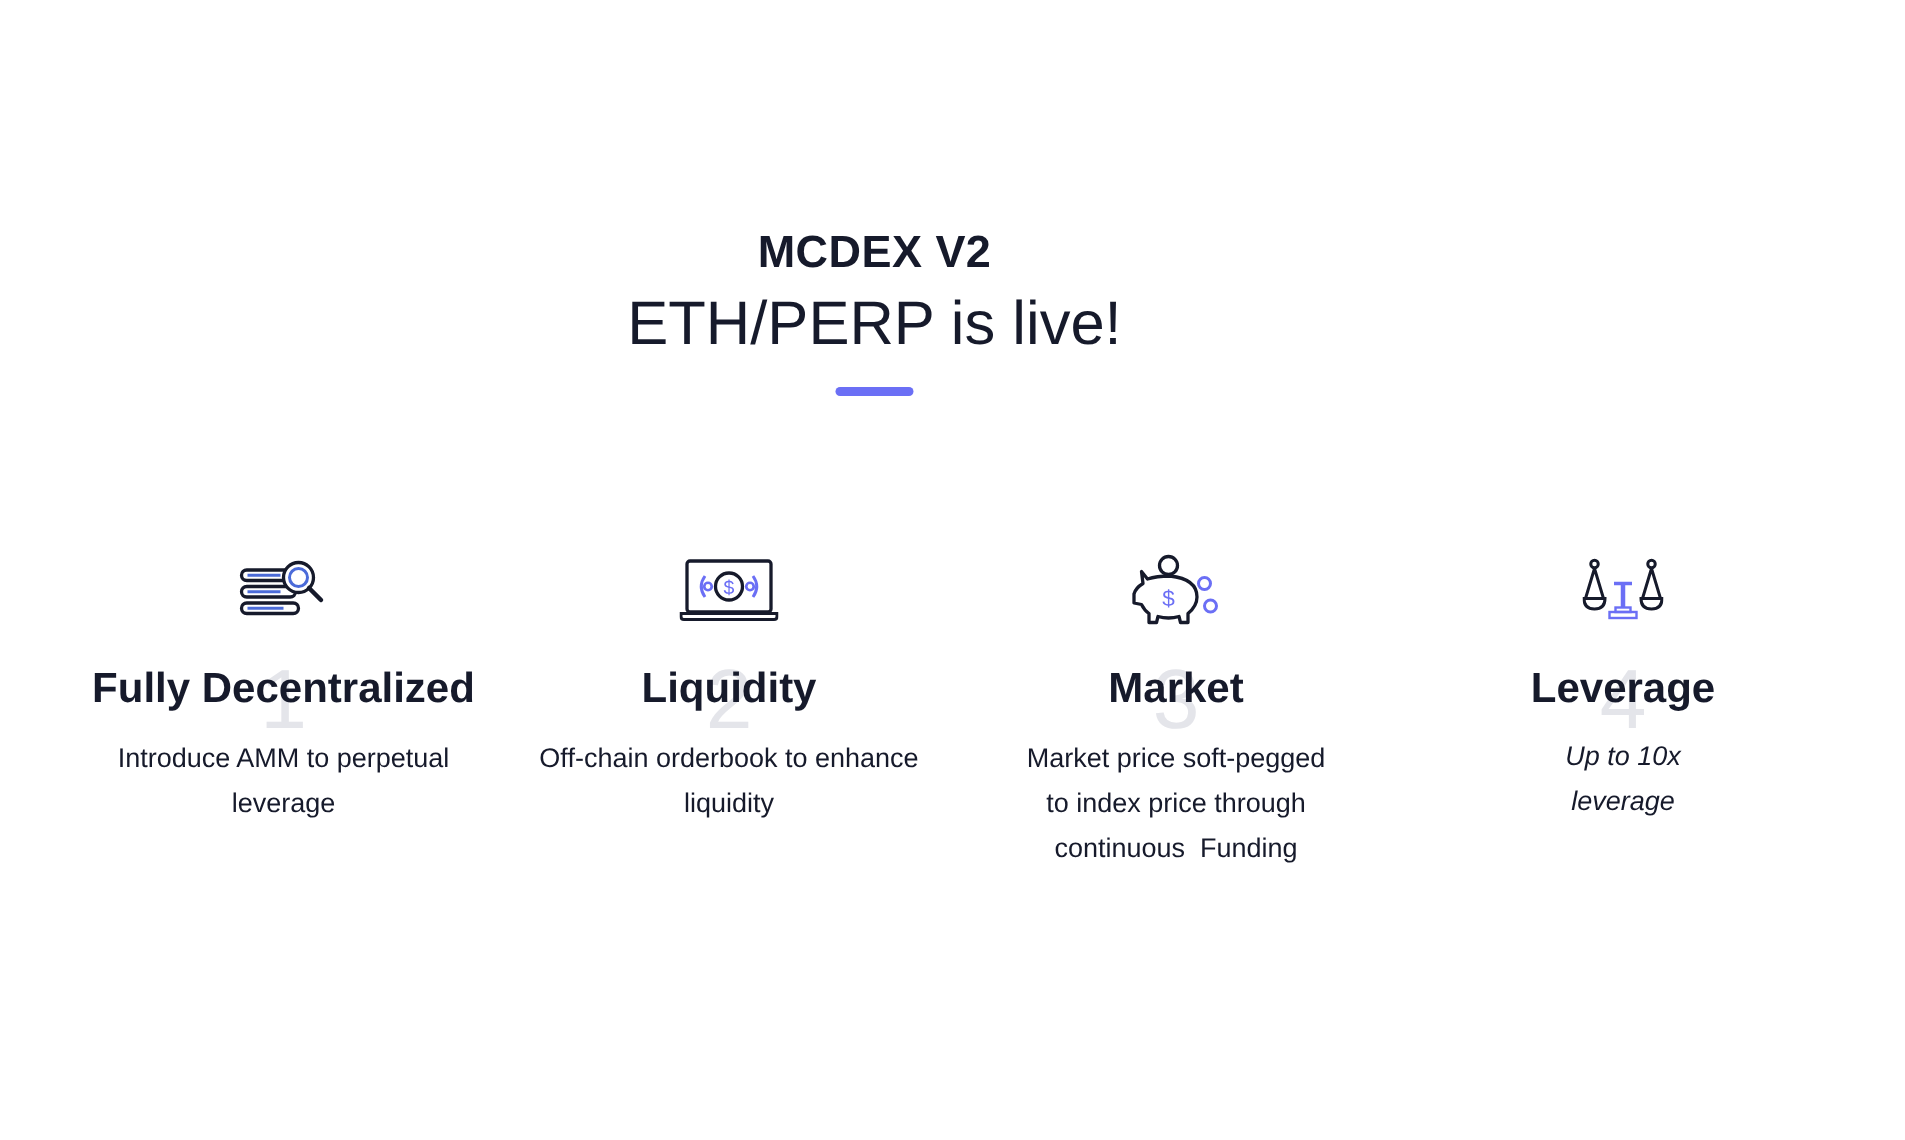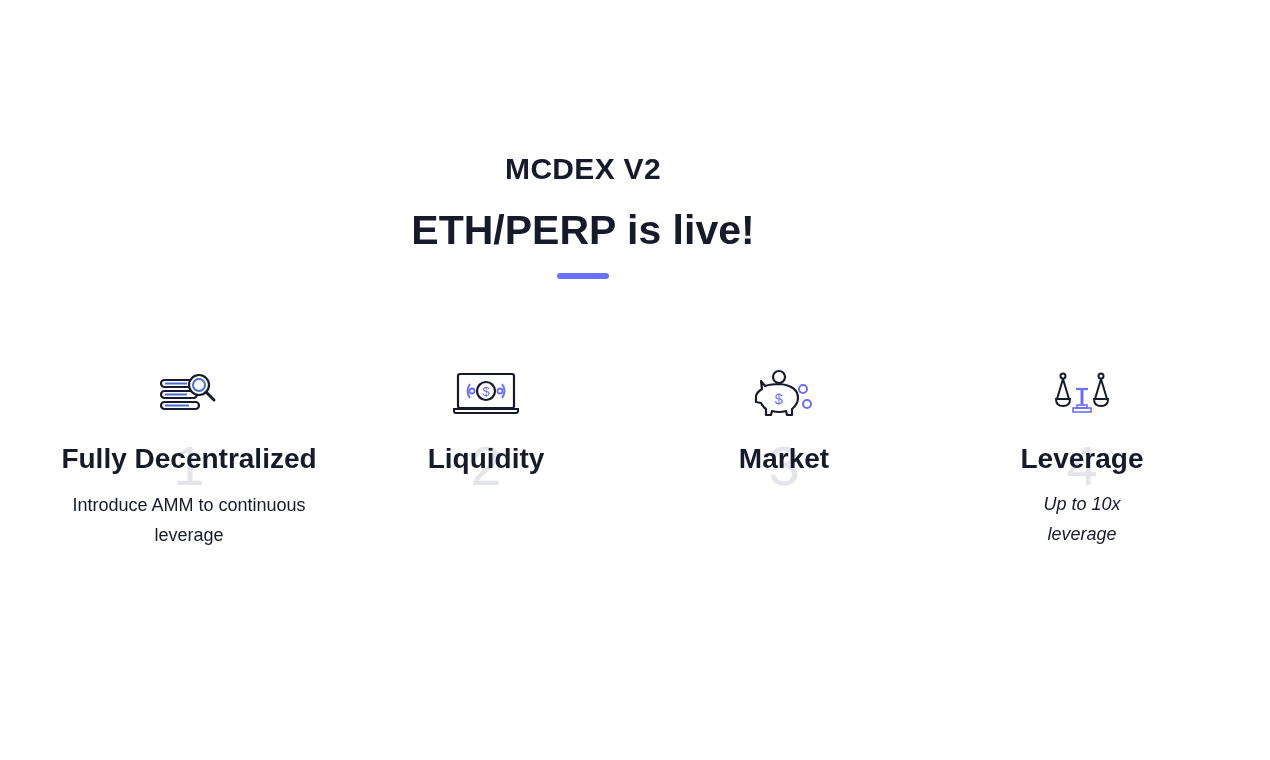--- a/index.html
+++ b/index.html
@@ -2,21 +2,21 @@
 <html><head>
 <meta charset="utf-8">
 <style>
   html, body { margin: 0; padding: 0; }
   body {
     width: 1270px; height: 760px; background: #ffffff; overflow: hidden;
     font-family: "Liberation Sans", sans-serif; color: #161a2b; position: relative;
   }
   .header { position: absolute; left: 0; top: 148px; width: 1166px; text-align: center; }
   .subtitle { font-size: 30px; font-weight: 700; line-height: 42px; color: #161a2b; letter-spacing: 0.3px; }
-  .title { font-size: 41px; font-weight: 700; line-height: 50px; color: #161a2b; margin-top: 15px; }
+  .title { font-size: 41px; font-weight: 400; line-height: 50px; color: #161a2b; margin-top: 0px; }
   .underline { width: 52px; height: 6px; border-radius: 3px; background: #6b6ff5; margin: 18px auto 0; }
   .features { position: absolute; top: 368px; left: 0; width: 1270px; }
   .feature { position: absolute; top: 0; width: 300px; text-align: center; }
   .icon { height: 50px; display: flex; justify-content: center; align-items: center; }
   .title-wrap { position: relative; margin-top: 26px; height: 30px; }
   .num { position: absolute; left: 0; right: 0; top: -8px; font-size: 56px; font-weight: 400; color: #e4e5ea; line-height: 60px; z-index: 0; }
   .ftitle { position: relative; z-index: 1; font-size: 28px; font-weight: 700; line-height: 30px; color: #161a2b; }
   .fdesc { margin-top: 16px; font-size: 18px; line-height: 30px; color: #161a2b; }
 </style>
 </head>
@@ -42,21 +42,21 @@
         <circle cx="40" cy="14" r="10" fill="#fff" stroke="#161a2b" stroke-width="2.2"></circle>
         <circle cx="40" cy="14" r="6" stroke="#4b6bd9" stroke-width="2"></circle>
         <line x1="47" y1="21" x2="55" y2="29" stroke="#161a2b" stroke-width="3" stroke-linecap="round"></line>
       </svg>
     </div>
     <div class="title-wrap">
       <div class="num">1</div>
       <div class="ftitle">Fully Decentralized</div>
     </div>
     <div class="fdesc">
-      <div>Introduce AMM to continuous</div>
+      <div>Introduce AMM to perpetual</div>
       <div>leverage</div>
     </div>
   </div>
 
   <div class="feature" style="left:336px;">
     <div class="icon">
       <svg width="66" height="44" viewBox="0 0 66 44" fill="none">
         <rect x="5" y="3" width="56" height="34" rx="2" stroke="#161a2b" stroke-width="2.2"></rect>
         <path d="M1 38 H65 V40 Q65 42 63 42 H3 Q1 42 1 40 Z" stroke="#161a2b" stroke-width="2" fill="#fff"></path>
         <circle cx="33" cy="20" r="9" stroke="#161a2b" stroke-width="2.2"></circle>
@@ -64,35 +64,44 @@
         <path d="M17 13 Q12 20 17 27" stroke="#6b6ff5" stroke-width="2"></path>
         <path d="M49 13 Q54 20 49 27" stroke="#6b6ff5" stroke-width="2"></path>
         <circle cx="19" cy="20" r="2.5" stroke="#6b6ff5" stroke-width="1.8"></circle>
         <circle cx="47" cy="20" r="2.5" stroke="#6b6ff5" stroke-width="1.8"></circle>
       </svg>
     </div>
     <div class="title-wrap">
       <div class="num">2</div>
       <div class="ftitle">Liquidity</div>
     </div>
+    <div class="fdesc">
+      <div>Off-chain orderbook to enhance</div>
+      <div>liquidity</div>
+    </div>
   </div>
 
   <div class="feature" style="left:634px;">
     <div class="icon">
       <svg width="62" height="50" viewBox="0 0 62 50" fill="none">
         <circle cx="26" cy="9" r="6" stroke="#161a2b" stroke-width="2.2"></circle>
         <path d="M12 18 L8 13 L9 21 Q4 24 3 28 L3 34 L8 35 Q10 39 13 41 L13 47 L18 47 L19 43 Q26 45 33 43 L34 47 L39 47 L39 41 Q45 36 45 30 Q45 18 27 16 Q18 16 12 18 Z" stroke="#161a2b" stroke-width="2.2" stroke-linejoin="round" fill="#fff"></path>
         <text x="26" y="36" text-anchor="middle" font-family="Liberation Sans, sans-serif" font-size="15" fill="#6b6ff5">$</text>
         <circle cx="50" cy="21" r="4" stroke="#6b6ff5" stroke-width="2"></circle>
         <circle cx="54" cy="36" r="4" stroke="#6b6ff5" stroke-width="2"></circle>
       </svg>
     </div>
     <div class="title-wrap">
       <div class="num">3</div>
       <div class="ftitle">Market</div>
+    </div>
+    <div class="fdesc">
+      <div>Market price soft-pegged</div>
+      <div>to index price through</div>
+      <div style="white-space:pre;">continuous  Funding</div>
     </div>
   </div>
 
   <div class="feature" style="left:932px;">
     <div class="icon">
       <svg width="54" height="44" viewBox="0 0 54 44" fill="none">
         <circle cx="8" cy="5" r="2.5" stroke="#161a2b" stroke-width="2"></circle>
         <circle cx="46" cy="5" r="2.5" stroke="#161a2b" stroke-width="2"></circle>
         <path d="M8 8 L2 28 M8 8 L14 28" stroke="#161a2b" stroke-width="2"></path>
         <path d="M46 8 L40 28 M46 8 L52 28" stroke="#161a2b" stroke-width="2"></path>

